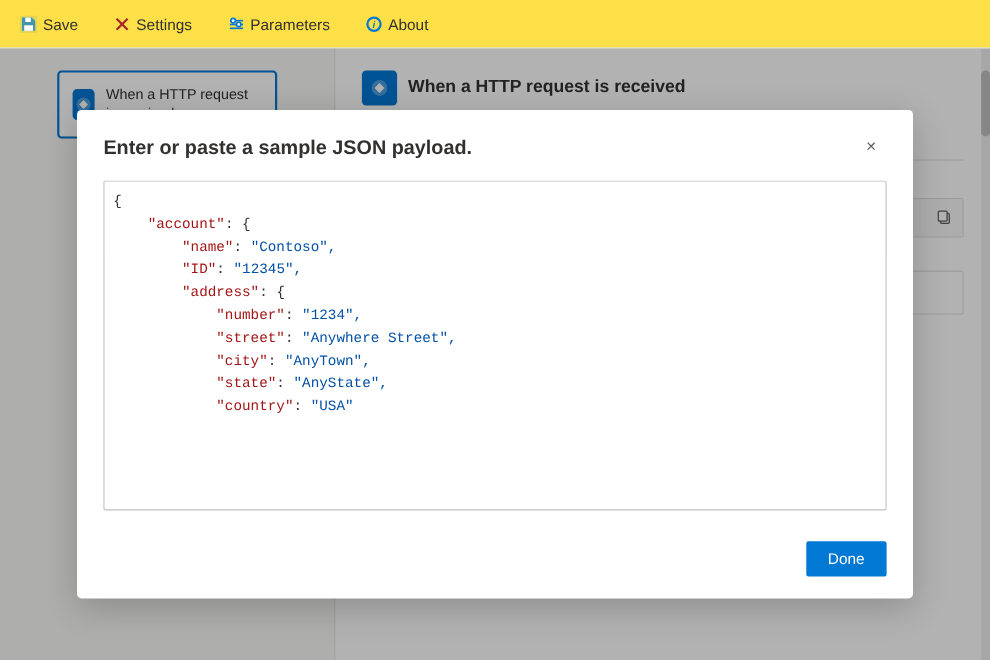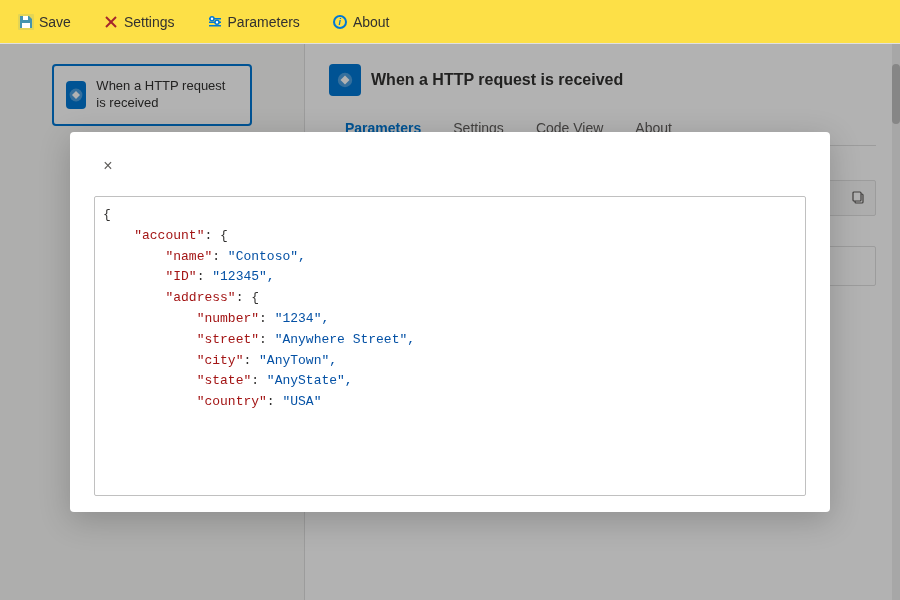--- a/index.html
+++ b/index.html
@@ -467,33 +467,37 @@
     </div>
 
     <div class="right-scrollbar">
       <div class="right-scrollbar-thumb"></div>
     </div>
   </div>
 
   <div class="modal-overlay">
     <div class="modal">
       <div class="modal-header">
+        <span class="modal-title">Enter or paste a sample JSON payload.</span>
         <button class="modal-close">×</button>
       </div>
 
       <div class="modal-body">
         <div class="json-editor" id="json-editor">
             <div class="json-line"><span class="json-brace">{</span></div>
             <div class="json-line">    <span class="json-key">"account"</span><span class="json-colon">: </span><span class="json-brace">{</span></div>
             <div class="json-line">        <span class="json-key">"name"</span><span class="json-colon">: </span><span class="json-value-string">"Contoso",</span></div>
             <div class="json-line">        <span class="json-key">"ID"</span><span class="json-colon">: </span><span class="json-value-string">"12345",</span></div>
             <div class="json-line">        <span class="json-key">"address"</span><span class="json-colon">: </span><span class="json-brace">{</span></div>
             <div class="json-line">            <span class="json-key">"number"</span><span class="json-colon">: </span><span class="json-value-string">"1234",</span></div>
             <div class="json-line">            <span class="json-key">"street"</span><span class="json-colon">: </span><span class="json-value-string">"Anywhere Street",</span></div>
             <div class="json-line">            <span class="json-key">"city"</span><span class="json-colon">: </span><span class="json-value-string">"AnyTown",</span></div>
             <div class="json-line">            <span class="json-key">"state"</span><span class="json-colon">: </span><span class="json-value-string">"AnyState",</span></div>
             <div class="json-line">            <span class="json-key">"country"</span><span class="json-colon">: </span><span class="json-value-string">"USA"</span></div>
           </div>
       </div>
 
+      <div class="modal-footer">
+        <button class="done-btn">Done</button>
+      </div>
     </div>
   </div>
 </div>
 
 </body></html>

